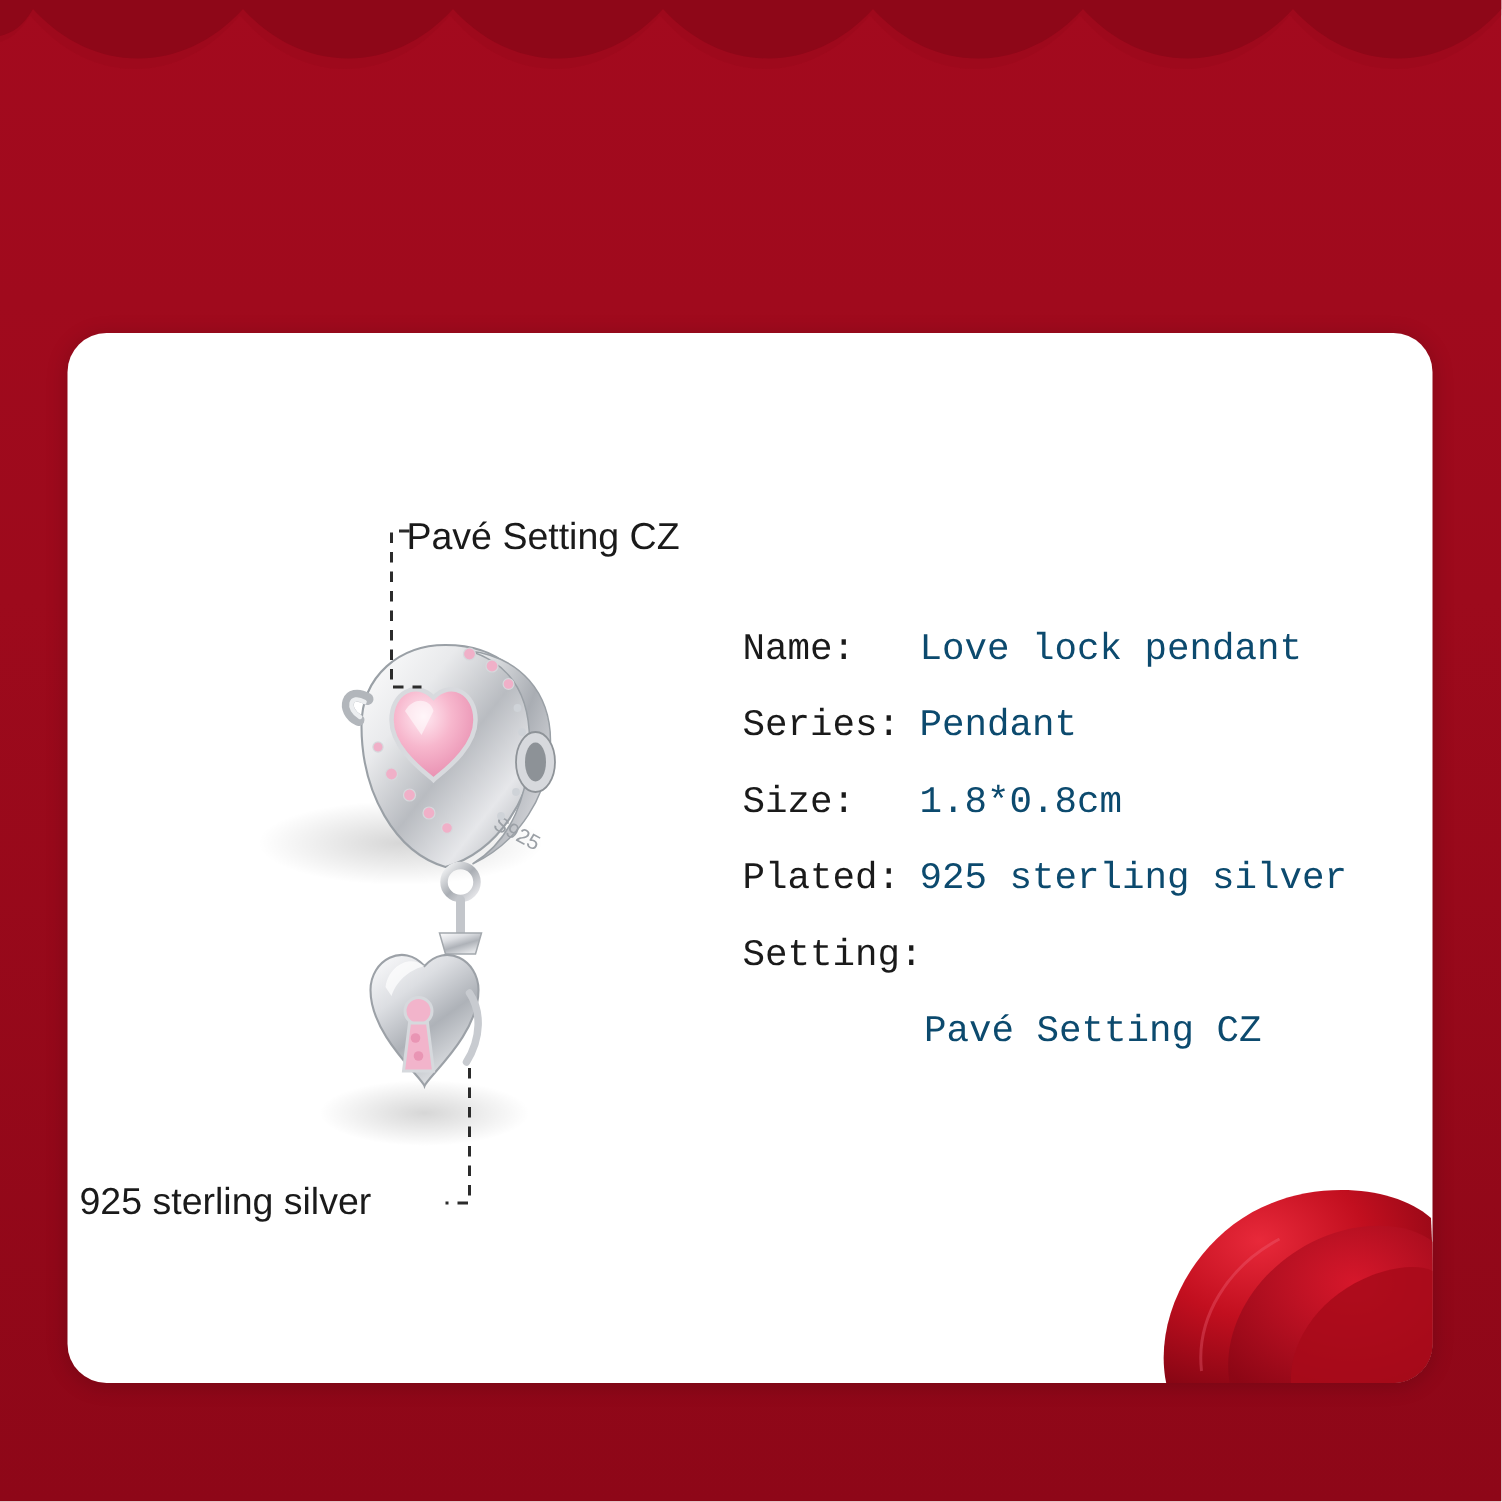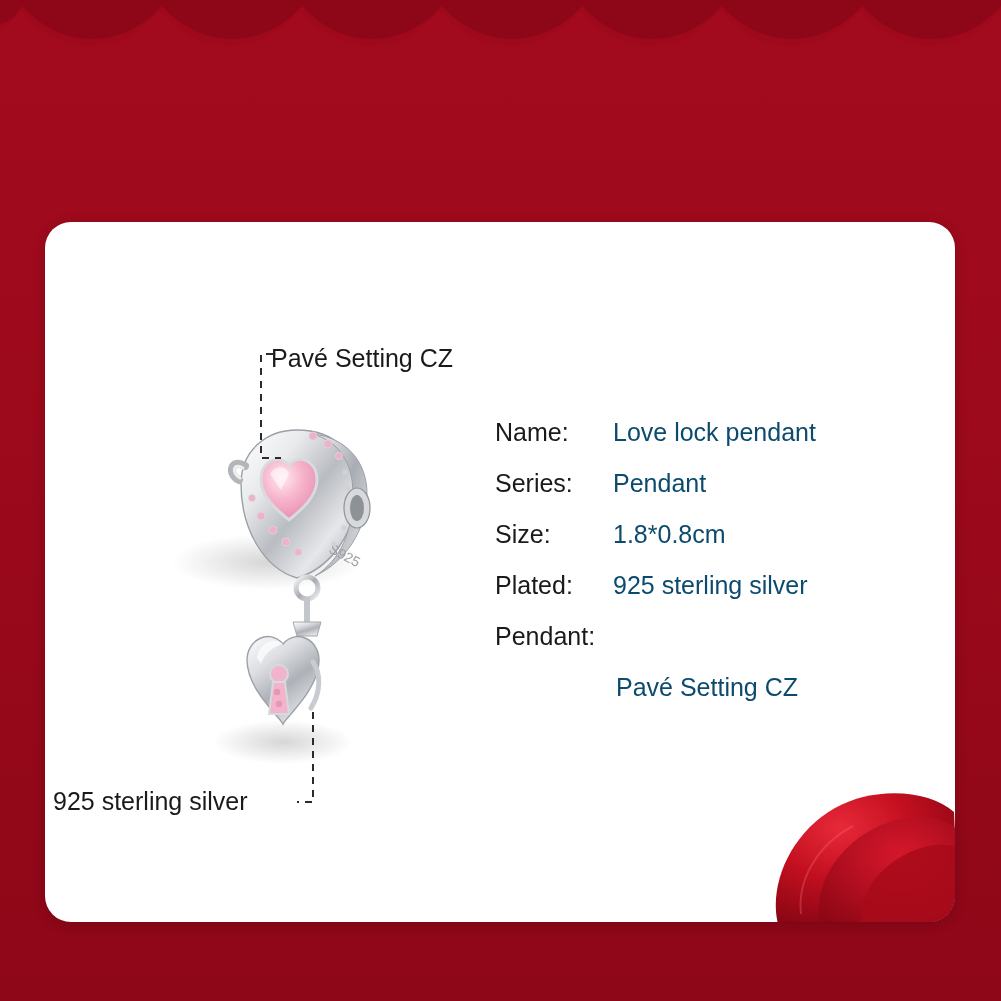--- a/index.html
+++ b/index.html
@@ -91,20 +91,21 @@
   #specs {
     position: absolute;
     left: 450px;
     top: 196px;
     width: 455px;
   }
   .spec-row {
     display: flex;
     align-items: flex-end;
     margin-bottom: 22px;
+    font-family: Liberation Mono, monospace;
   }
   .spec-label {
     width: 118px;
     flex: 0 0 118px;
     font-size: 25px;
     color: #1a1a1a;
   }
   .spec-value {
     font-size: 25px;
     color: #0c4a6e;
@@ -296,21 +297,21 @@
         <div class="spec-label">Size:</div>
         <div class="spec-value">1.8*0.8cm</div>
       </div>
 
       <div class="spec-row">
         <div class="spec-label">Plated:</div>
         <div class="spec-value">925 sterling silver</div>
       </div>
 
       <div class="spec-row">
-        <div class="spec-label">Pendant:</div>
+        <div class="spec-label">Setting:</div>
       </div>
 
       <div class="spec-row continuation">
         <div class="spec-label"></div>
         <div class="spec-value">Pavé Setting CZ</div>
       </div>
 
     </div>
 
     <svg id="petal" viewBox="0 0 210 190">

